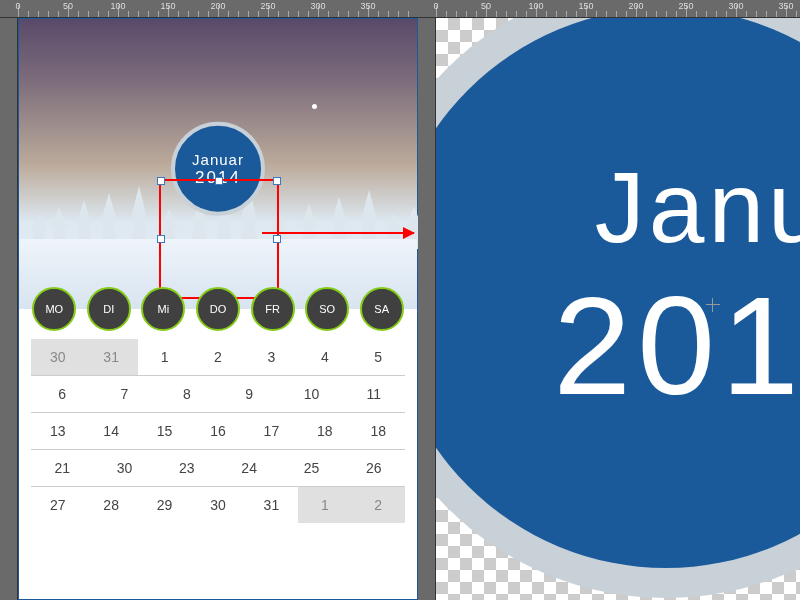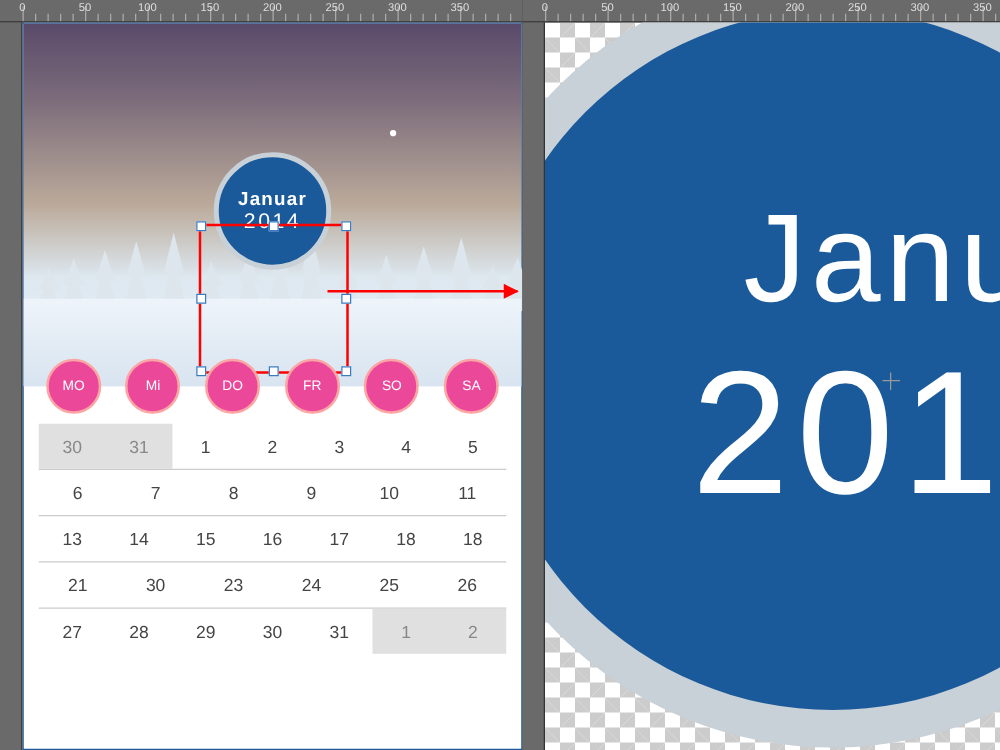--- a/index.html
+++ b/index.html
@@ -14,26 +14,26 @@
 .ruler-v{position:absolute;left:0;top:18px;bottom:0;width:18px;background:#6a6a6a;border-right:1px solid #333}
 .workspace{position:absolute;left:18px;top:18px;right:0;bottom:0;overflow:hidden}
 .canvas-left{background:#fff;position:absolute;left:0;top:0;width:400px;height:582px;border:1px solid #1a5a9a}
 .hero{height:290px;position:relative;background:linear-gradient(to bottom,#5a4a6a 0%,#7a6a7a 20%,#9a8a8a 35%,#bbaa9a 50%,#dde8f0 70%,#e8f0f8 100%)}
 .trees{position:absolute;bottom:60px;left:0;right:0;height:80px}
 .tree{position:absolute;bottom:0;display:inline-block}
 .tree svg{display:block}
 .snow{position:absolute;bottom:0;left:0;right:0;height:70px;background:linear-gradient(to bottom,#eef4fa,#d8e4f0)}
 .moon{position:absolute;top:85px;right:100px;width:5px;height:5px;border-radius:50%;background:#fff}
 .title-circle{position:absolute;left:50%;top:50%;transform:translate(-50%,-45%);width:94px;height:94px;border-radius:50%;background:#1a5a9a;border:4px solid #c8d0d8;display:flex;flex-direction:column;align-items:center;justify-content:center;color:#fff}
-.title-circle .month{font-size:15px;font-weight:700;letter-spacing:1px}
+.title-circle .month{font-size:15px;font-weight:400;letter-spacing:1px}
 .title-circle .year{font-size:17px;font-weight:300;letter-spacing:2px}
 .selection{position:absolute;border:2px solid red;pointer-events:none}
 .handle{position:absolute;width:8px;height:8px;background:#fff;border:1px solid #3a7ac0}
 .days-row{display:flex;justify-content:space-around;padding:0 8px;margin-top:-22px;position:relative}
-.day-circle{width:44px;height:44px;border-radius:50%;background:#ec4899;color:#fff;display:flex;align-items:center;justify-content:center;font-size:11px;border:2px solid #fca5a5}
+.day-circle{width:44px;height:44px;border-radius:50%;background:#404040;color:#fff;display:flex;align-items:center;justify-content:center;font-size:11px;border:2px solid #84cc16}
 .grid{padding:8px 12px}
 .grid-row{display:flex;border-bottom:1px solid #ccc}
 .grid-row:last-child{border-bottom:none}
 .cell{flex:1;text-align:center;padding:10px 0;font-size:14px;color:#444;position:relative}
 .cell.muted{background:#e0e0e0;color:#888}
 .canvas-right{position:absolute;left:0;top:0;right:0;bottom:0}
 .checker{position:absolute;inset:0;background-image:linear-gradient(45deg,#ccc 25%,transparent 25%),linear-gradient(-45deg,#ccc 25%,transparent 25%),linear-gradient(45deg,transparent 75%,#ccc 75%),linear-gradient(-45deg,transparent 75%,#ccc 75%);background-size:24px 24px;background-position:0 0,0 12px,12px -12px,-12px 0;background-color:#fff}
 .big-circle{position:absolute;left:-80px;top:-40px;width:620px;height:620px;border-radius:50%;background:#c8d0d8}
 .big-inner{position:absolute;left:-50px;top:-10px;width:560px;height:560px;border-radius:50%;background:#1a5a9a;display:flex;flex-direction:column;align-items:center;justify-content:center;color:#fff}
 .big-month{font-size:100px;font-weight:200;letter-spacing:4px;margin-left:150px}
@@ -192,20 +192,21 @@
           <div class="handle" style="right:-4px;top:-4px"></div>
           <div class="handle" style="left:-4px;top:54px"></div>
           <div class="handle" style="right:-4px;top:54px"></div>
           <div class="handle" style="left:-4px;bottom:-4px"></div>
           <div class="handle" style="left:54px;bottom:-4px"></div>
           <div class="handle" style="right:-4px;bottom:-4px"></div>
         </div>
       </div>
       <div class="days-row" id="days-row">
           <div class="day-circle">MO</div>
+          <div class="day-circle">DI</div>
           <div class="day-circle">Mi</div>
           <div class="day-circle">DO</div>
           <div class="day-circle">FR</div>
           <div class="day-circle">SO</div>
           <div class="day-circle">SA</div>
         </div>
       <div class="grid" id="cal-grid">
           <div class="grid-row">
             <div class="cell muted">30</div>
             <div class="cell muted">31</div>

